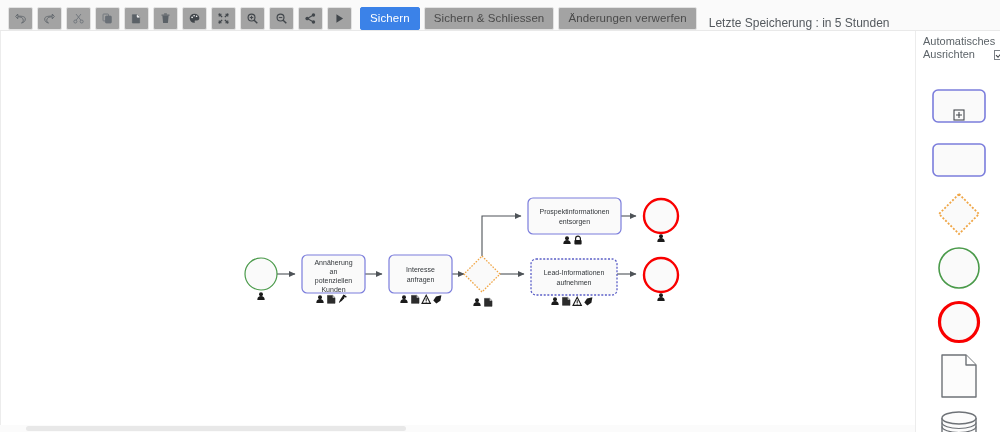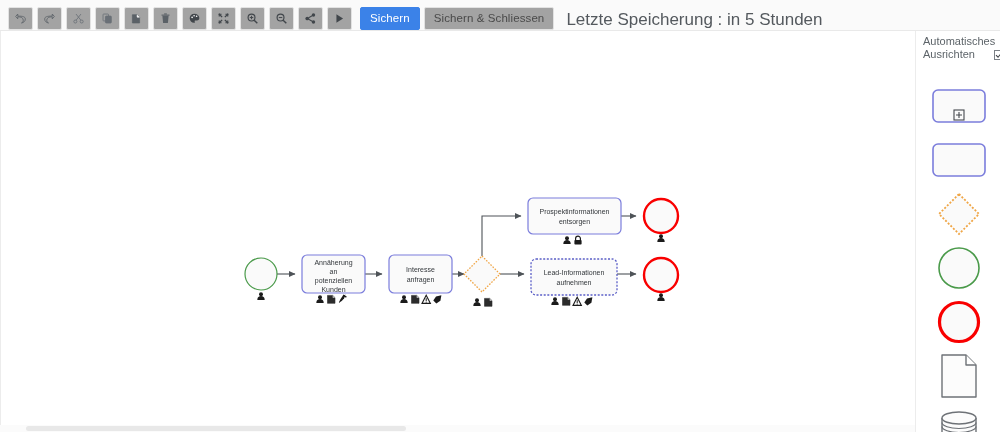--- a/index.html
+++ b/index.html
@@ -54,21 +54,21 @@
   }
   .tbtn.primary {
     background: #3b82e8;
     border-color: #3b82e8;
     color: #ffffff;
     font-weight: 500;
   }
   .tb-sep { width: 4px; }
   #save-status {
     margin-left: 8px;
-    font-size: 17px;
+    font-size: 12px;
     color: #54595e;
     white-space: nowrap;
   }
 
   
   #canvas-wrap {
     position: absolute;
     left: 0; top: 31px;
     width: 916px; height: 401px;
     background: #ffffff;
@@ -274,20 +274,21 @@
         <svg width="11" height="11" viewBox="0 0 16 16">
           <path d="M3.5 1.8 L13.2 8 L3.5 14.2 Z" fill="#41464b"></path>
         </svg>
       </span>
     </div>
 
     <div class="tb-sep"></div>
 
     <div class="tbtn text-btn primary">Sichern</div>
     <div class="tbtn text-btn">Sichern &amp; Schliessen</div>
+    <div class="tbtn text-btn">Änderungen verwerfen</div>
 
     <div id="save-status">Letzte Speicherung : in 5 Stunden</div>
   </div>
 
   <div id="canvas-wrap">
     <div id="canvas-left-edge"></div>
 
     <svg id="diagram-svg" width="916" height="394" viewBox="0 0 916 394">
       <defs>
         <marker id="arrow" markerWidth="7" markerHeight="7" refX="6" refY="3" orient="auto" markerUnits="userSpaceOnUse">

